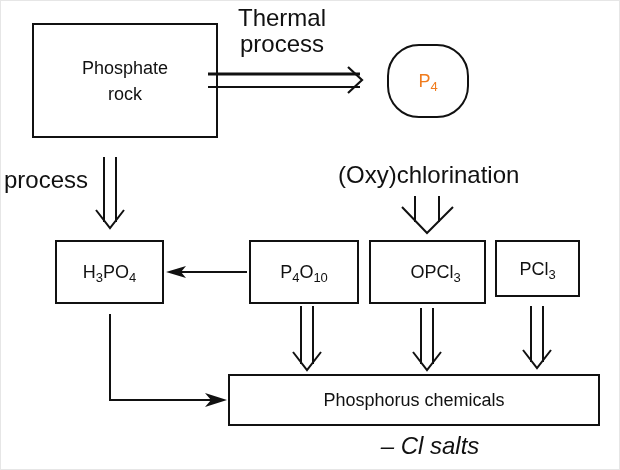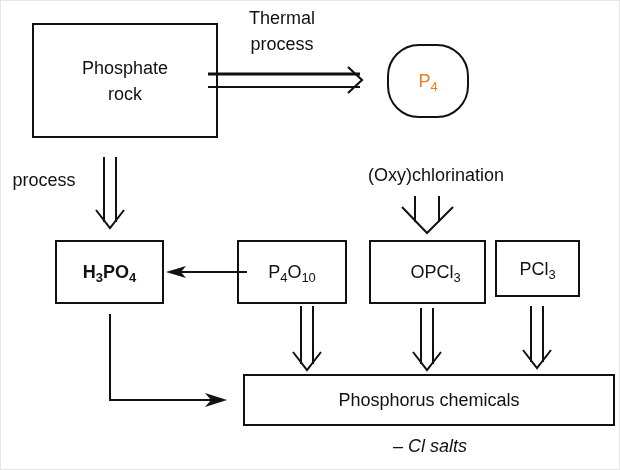--- a/index.html
+++ b/index.html
@@ -1,19 +1,19 @@
 <!DOCTYPE html>
 <html><head>
 <meta charset="utf-8">
 <style>
   html, body { margin:0; padding:0; background:#ffffff; }
   body { width:620px; height:470px; position:relative; overflow:hidden; font-family:"Liberation Sans", sans-serif; color:#111; }
   #frame { position:absolute; left:0; top:0; width:618px; height:468px; border:1px solid #e6e6e6; background:#fff; }
   .box { position:absolute; border:2.5px solid #111; box-sizing:border-box; display:flex; align-items:center; justify-content:center; text-align:center; font-size:18px; line-height:26px; background:#fff; }
-  .lbl { position:absolute; font-size:18px; line-height:24px; text-align:center; white-space:nowrap; }
+  .lbl { position:absolute; font-size:24px; line-height:24px; text-align:center; white-space:nowrap; }
   sub { font-size:13px; vertical-align:-4px; line-height:0; }
   svg#arrows { position:absolute; left:0; top:0; }
 </style>
 </head>
 <body>
 
 <div id="frame"></div>
 
 <div class="box" style="left:32px;top:23px;width:186px;height:115px;flex-direction:column;">
   <div>Phosphate</div>
@@ -26,39 +26,39 @@
 
 <div class="lbl" style="left:232px;top:6px;width:100px;">
   <div>Thermal</div>
   <div style="margin-top:2px;">process</div>
 </div>
 
 <div class="lbl" style="left:4px;top:164px;width:80px;">
   <div style="margin-top:4px;">process</div>
 </div>
 
-<div class="lbl" style="left:346px;top:163px;width:180px;">(Oxy)chlorination</div>
+<div class="lbl" style="left:338px;top:163px;width:180px;">(Oxy)chlorination</div>
 
-<div class="box" style="left:55px;top:240px;width:109px;height:64px;font-weight:bold;">
+<div class="box" style="left:55px;top:240px;width:109px;height:64px;">
   <span><span>H</span><sub>3</sub><span>PO</span><sub>4</sub></span>
 </div>
 
-<div class="box" style="left:237px;top:240px;width:110px;height:64px;">
+<div class="box" style="left:249px;top:240px;width:110px;height:64px;">
   <span><span>P</span><sub>4</sub><span>O</span><sub>10</sub></span>
 </div>
 
 <div class="box" style="left:369px;top:240px;width:117px;height:64px;padding-left:16px;">
   <span><span>OPCl</span><sub>3</sub></span>
 </div>
 
 <div class="box" style="left:495px;top:240px;width:85px;height:57px;">
   <span><span>PCl</span><sub>3</sub></span>
 </div>
 
-<div class="box" style="left:243px;top:374px;width:372px;height:52px;">
+<div class="box" style="left:228px;top:374px;width:372px;height:52px;">
   <span>Phosphorus chemicals</span>
 </div>
 
 <div class="lbl" style="left:360px;top:434px;width:140px;font-style:italic;">– Cl salts</div>
 
 <svg id="arrows" width="620" height="470">
   <g stroke="#111" fill="none" stroke-width="2">
 
     <g>
       <line x1="208" y1="74" x2="360" y2="74" stroke-width="3"></line>

